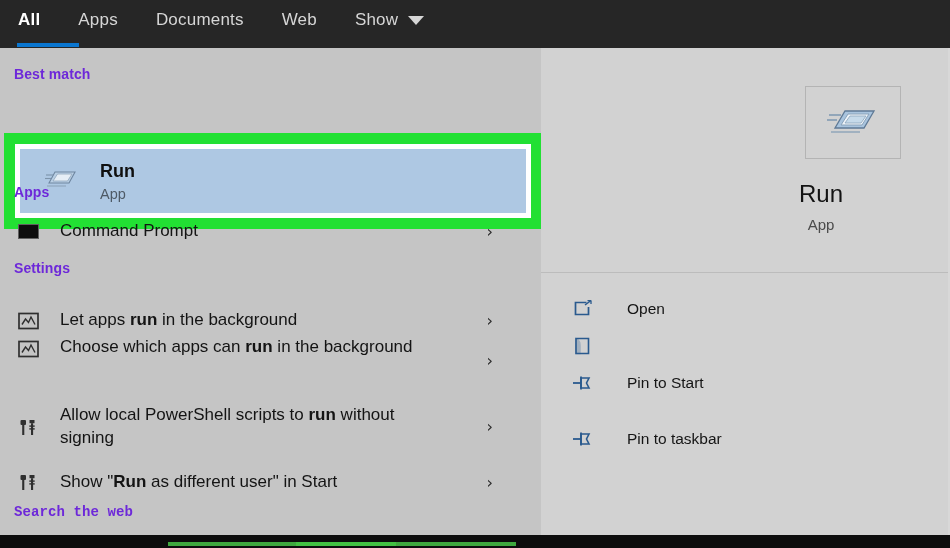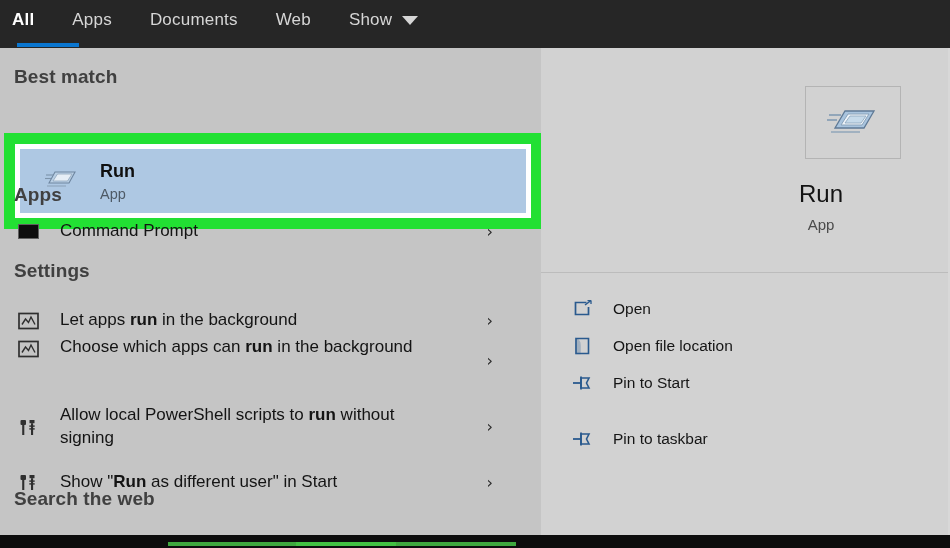--- a/index.html
+++ b/index.html
@@ -17,21 +17,21 @@
 
   
   .tabbar {
     position: absolute; left: 0; top: 0;
     width: 950px; height: 48px;
     background: #262626;
     display: flex; align-items: flex-start;
   }
   .tabbar-inner {
     display: flex; align-items: center;
-    height: 40px; padding-left: 12px; gap: 38px;
+    height: 40px; padding-left: 18px; gap: 38px;
   }
   .tab {
     position: relative;
     color: #d6d6d6;
     font-size: 17px;
     letter-spacing: .2px;
     display: flex; align-items: center; gap: 8px;
     height: 40px;
     cursor: default;
   }
@@ -64,23 +64,23 @@
   }
   .right-pane {
     position: absolute; left: 541px; top: 48px;
     width: 409px; height: 487px;
     background: #d2d2d2;
   }
 
   .section-head {
     position: absolute;
     left: 14px;
-    font-size: 19px;
+    font-size: 14px;
     font-weight: bold;
-    color: #404040;
+    color: #6d28d9;
     letter-spacing: .1px;
   }
 
   
   .anno-box {
     position: absolute;
     left: 4px; top: 85px;
     width: 538px; height: 96px;
     background: #22e033;
     padding: 11px;
@@ -155,21 +155,21 @@
     font-size: 15px; color: #4b4b4b;
   }
   .rp-divider {
     position: absolute; left: 0; top: 224px;
     width: 409px; height: 1px;
     background: #bcbcbc;
   }
   .action {
     position: absolute;
     left: 30px; width: 360px; height: 36px;
-    display: flex; align-items: center; gap: 18px;
+    display: flex; align-items: center; gap: 32px;
     cursor: default;
   }
   .action .a-ico {
     flex: 0 0 24px; height: 22px;
     display: flex; align-items: center; justify-content: center;
   }
   .action .a-lbl { font-size: 15.5px; color: #151515; }
 
   
   .bottom-strip {
@@ -310,21 +310,21 @@
           <rect x="11.3" y="7.4" width="5.4" height="1.4" fill="#2f2f2f"></rect>
           <rect x="11.3" y="10.2" width="5.4" height="1.4" fill="#2f2f2f"></rect>
         </svg>
       </span>
       <span class="lbl">
         <span>Show "</span><b>Run</b><span> as different user" in Start</span>
       </span>
       <span class="chev">›</span>
     </div>
 
-    <div class="section-head" style="top:440px;">Search the web</div>
+    <div class="section-head" style="top:456px;font-family:Liberation Mono, monospace;">Search the web</div>
   </div>
 
   <div class="right-pane">
 
     <div class="app-tile">
       <span>
         <svg width="52" height="40" viewBox="0 0 52 40">
           <polygon points="8,27 18,10 47,10 37,27" fill="#a9c4de" stroke="#5f7a96" stroke-width="1.3"></polygon>
           <polygon points="14,24 21,13 42,13 35,24" fill="#eff4f9" stroke="#89a2b9" stroke-width="1"></polygon>
           <polygon points="18,22 23,15 39,15 34,22" fill="#c6daea" stroke="#8aa3ba" stroke-width="0.8"></polygon>
@@ -353,21 +353,20 @@
       <span class="a-lbl">Open</span>
     </div>
 
     <div class="action" style="top:280px;">
       <span class="a-ico">
         <svg width="20" height="20" viewBox="0 0 20 20">
           <path d="M3 2.5 H15.5 V17.5 H3 Z" fill="none" stroke="#2a5a8e" stroke-width="1.6"></path>
           <path d="M3 2.5 C7 4, 7.5 6, 7 17.5 L3 17.5 Z" fill="#2a5a8e" opacity="0.28" stroke="#2a5a8e" stroke-width="1.3"></path>
         </svg>
       </span>
-      <span class="a-lbl">Open file location</span>
     </div>
 
     <div class="action" style="top:317px;">
       <span class="a-ico">
         <svg width="22" height="16" viewBox="0 0 22 16">
           <path d="M9 3 H17 L14.5 8 L17 13 H9 Z" fill="none" stroke="#2a5a8e" stroke-width="1.6"></path>
           <line x1="9" y1="1.5" x2="9" y2="14.5" stroke="#2a5a8e" stroke-width="1.8"></line>
           <line x1="1" y1="8" x2="9" y2="8" stroke="#2a5a8e" stroke-width="1.8"></line>
         </svg>
       </span>

